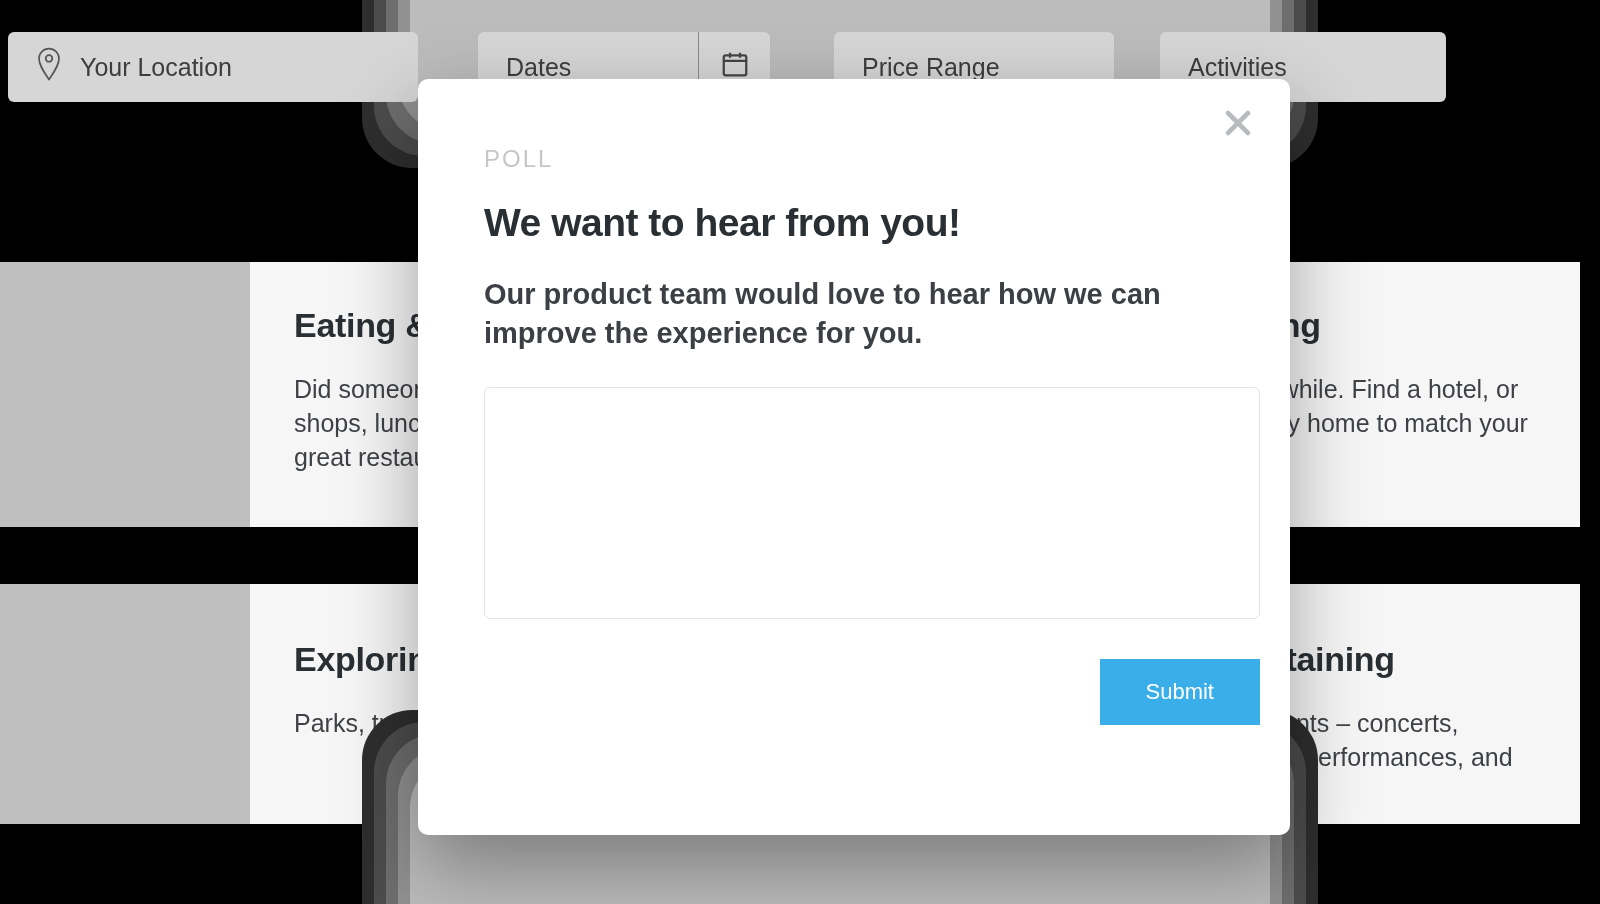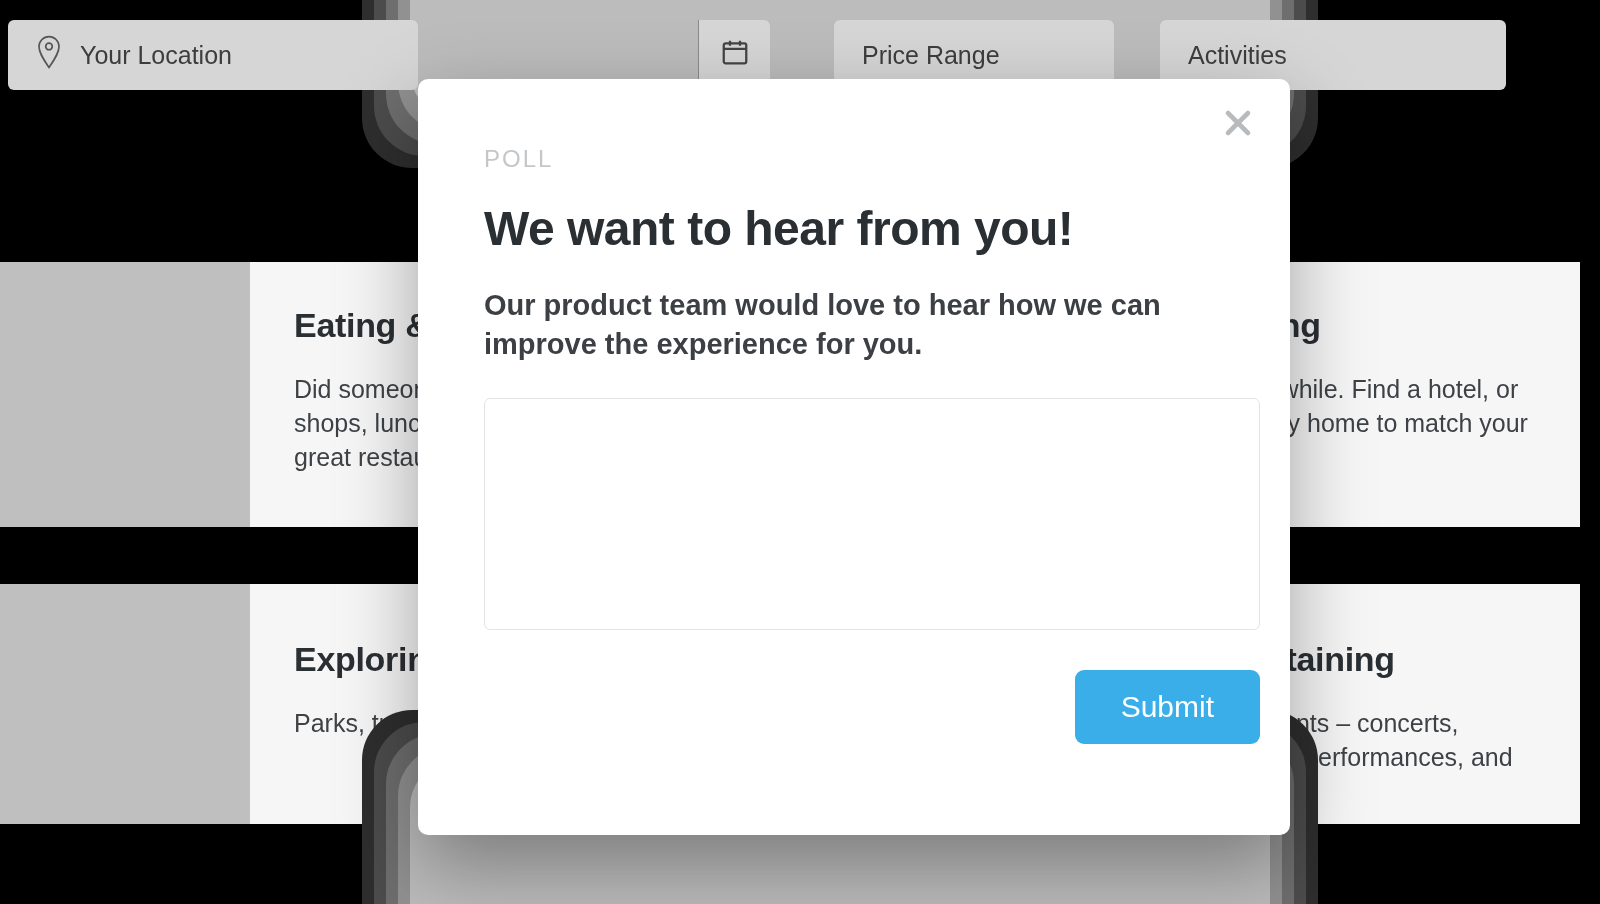--- a/index.html
+++ b/index.html
@@ -2,21 +2,21 @@
 <html><head>
   <meta charset="utf-8">
   <style>
     * { margin: 0; padding: 0; box-sizing: border-box; }
     html, body { width: 1600px; height: 904px; overflow: hidden; font-family: -apple-system, BlinkMacSystemFont, "Segoe UI", Helvetica, Arial, sans-serif; }
     body { background: #000; position: relative; }
 
     
     .filter-bar {
       position: absolute;
-      top: 20px; left: 0; right: 0;
+      top: 32px; left: 0; right: 0;
       height: 70px;
       display: flex;
       gap: 0;
       padding: 0 24px;
       z-index: 1;
     }
     .filter-pill {
       background: #d6d6d6;
       border-radius: 6px;
       display: flex;
@@ -25,21 +25,21 @@
       font-size: 25px;
       color: #3d3d3d;
       position: absolute;
       height: 70px;
     }
     .filter-location { left: 8px; width: 410px; gap: 18px; }
     .filter-dates    { left: 478px; width: 270px; }
     .filter-dates-cal{ left: 698px; width: 72px; display:flex; align-items:center; justify-content:center; border-left:1px solid #8a8a8a; border-radius:0 6px 6px 0; }
     .filter-dates    { border-radius:6px 0 0 6px; }
     .filter-price    { left: 834px; width: 280px; align-items: center; }
-    .filter-activ    { left: 1160px; width: 346px; }
+    .filter-activ    { left: 1160px; width: 286px; }
 
     .pin-icon { width:26px; height:34px; }
 
     
     .panel { position:absolute; background:#bfbfbf; }
     .panel.p-left-1  { left:0;    top:262px; width:250px; height:265px; }
 
     
     .card { position:absolute; background:#f6f6f6; padding:44px 44px 36px 44px; }
     .card h3 { font-size:34px; font-weight:700; color:#2a2f33; margin-bottom:28px; letter-spacing:-0.3px; }
@@ -80,34 +80,34 @@
       padding: 66px 30px 44px 66px;
     }
     .modal .close {
       position:absolute; right:30px; top:24px;
       width:44px; height:44px;
       color:#b7bbbd;
       cursor:pointer;
       display:flex; align-items:center; justify-content:center;
     }
     .modal .eyebrow { font-size:24px; letter-spacing:2px; color:#c4c7c9; font-weight:500; margin-bottom:28px; }
-    .modal h1 { font-size:48px; font-weight:800; color:#2a2f33; letter-spacing:-0.5px; margin-bottom:30px; }
+    .modal h1 { font-size:39px; font-weight:800; color:#2a2f33; letter-spacing:-0.5px; margin-bottom:30px; }
     .modal p.lead { font-size:29px; line-height:1.35; color:#3c4044; margin-bottom:34px; max-width:700px;font-weight:bold; }
     .modal textarea {
       width:100%; height:232px;
       border:1px solid #e2e4e5; border-radius:6px;
       background:#fff; resize:none;
       font-size:22px; padding:18px; color:#333;
       outline:none;
     }
     .modal .actions { display:flex; justify-content:flex-end; margin-top:36px; }
     .modal .submit {
       background:#39aee9; color:#fff;
-      font-size:30px; font-weight:500;
-      border:none; border-radius:9px;
+      font-size:22px; font-weight:500;
+      border:none; border-radius:0;
       padding:20px 46px;
       cursor:pointer;
     }
   </style>
 </head>
 <body>
 
 <div class="panel p-left-1"></div>
 <div class="panel p-left-2"></div>
 
@@ -150,20 +150,23 @@
   <div class="filter-pill filter-location">
     <span>
       <svg class="pin-icon" viewBox="0 0 24 32" fill="none" stroke="#555" stroke-width="1.6">
         <path d="M12 1.5c-5.2 0-9.4 4.2-9.4 9.4 0 7 9.4 19.6 9.4 19.6s9.4-12.6 9.4-19.6c0-5.2-4.2-9.4-9.4-9.4z"></path>
         <circle cx="12" cy="10.8" r="3.1"></circle>
       </svg>
     </span>
     <span>Your Location</span>
   </div>
 
+  <div class="filter-pill filter-dates">
+    <span>Dates</span>
+  </div>
   <div class="filter-pill filter-dates-cal">
     <span>
       <svg width="30" height="30" viewBox="0 0 24 24" fill="none" stroke="#444" stroke-width="1.8">
         <rect x="3" y="5" width="18" height="16" rx="1.5"></rect>
         <path d="M3 9.5h18M8 3v4M16 3v4"></path>
       </svg>
     </span>
   </div>
 
   <div class="filter-pill filter-price">

